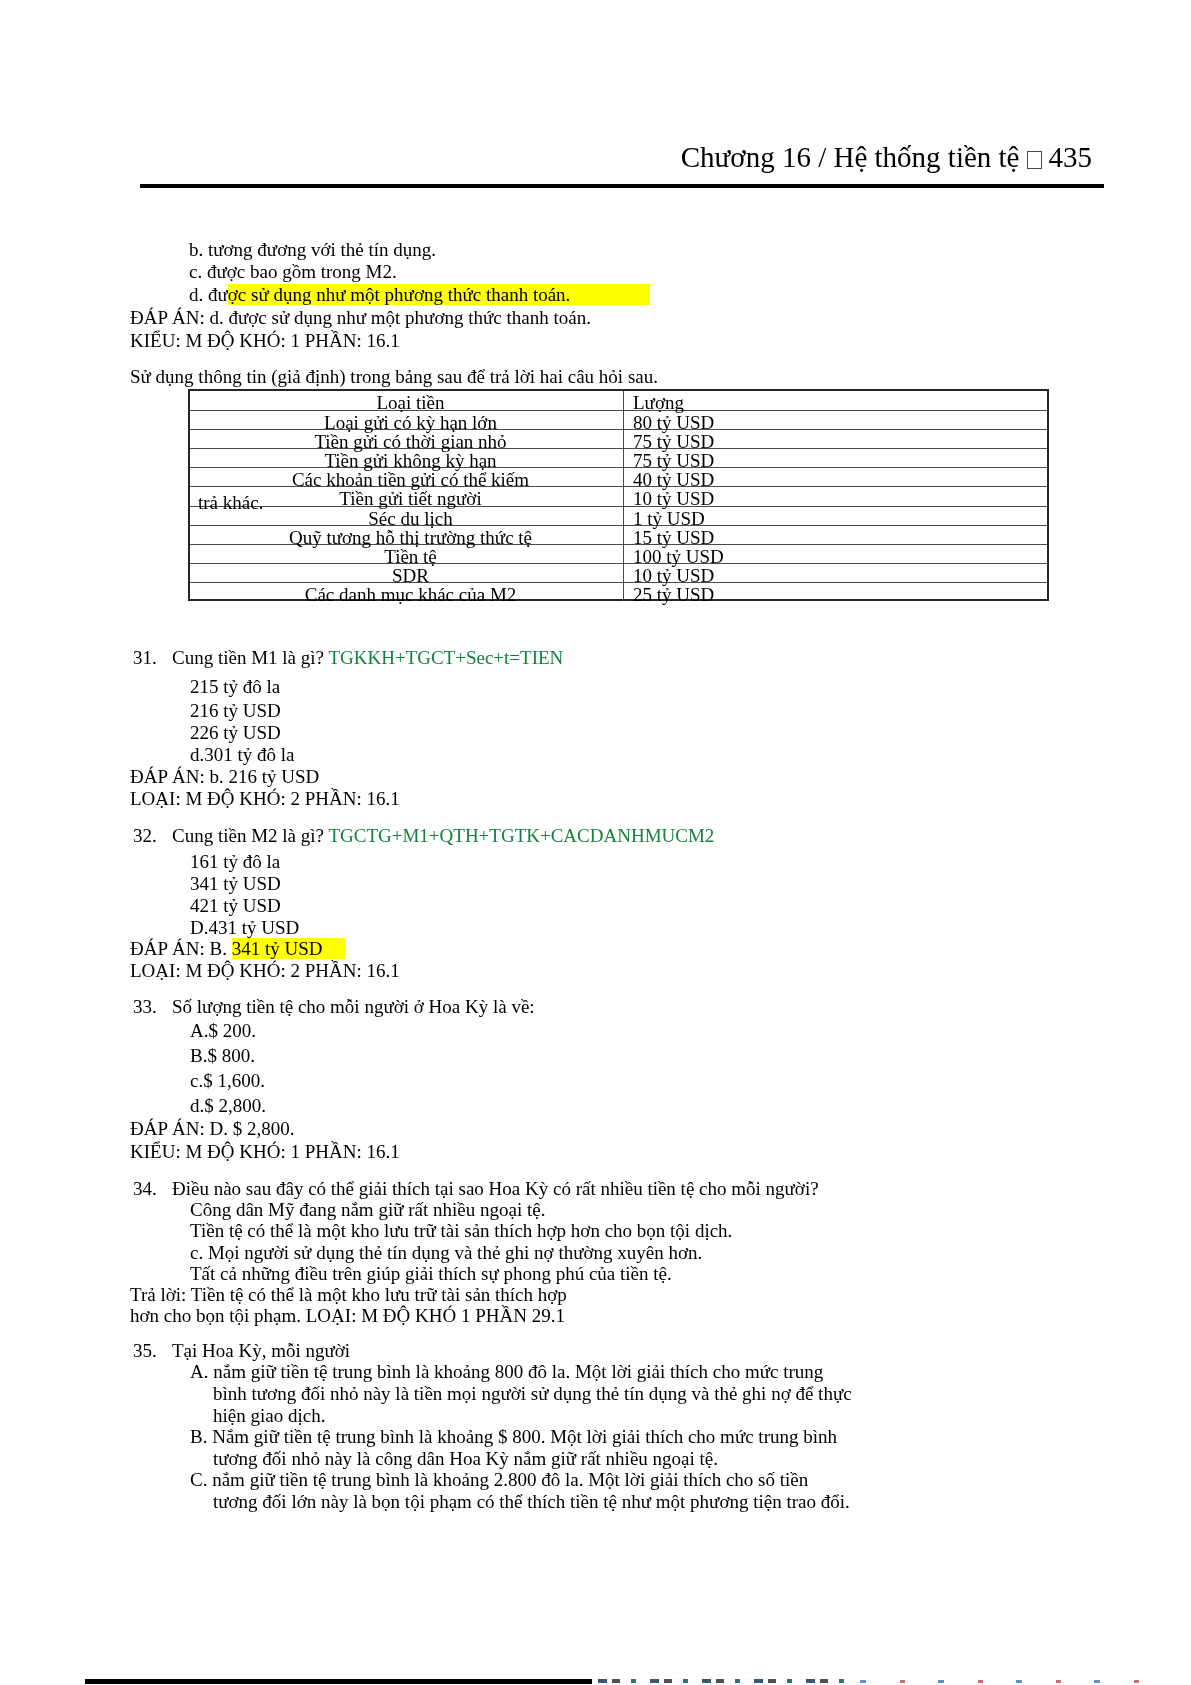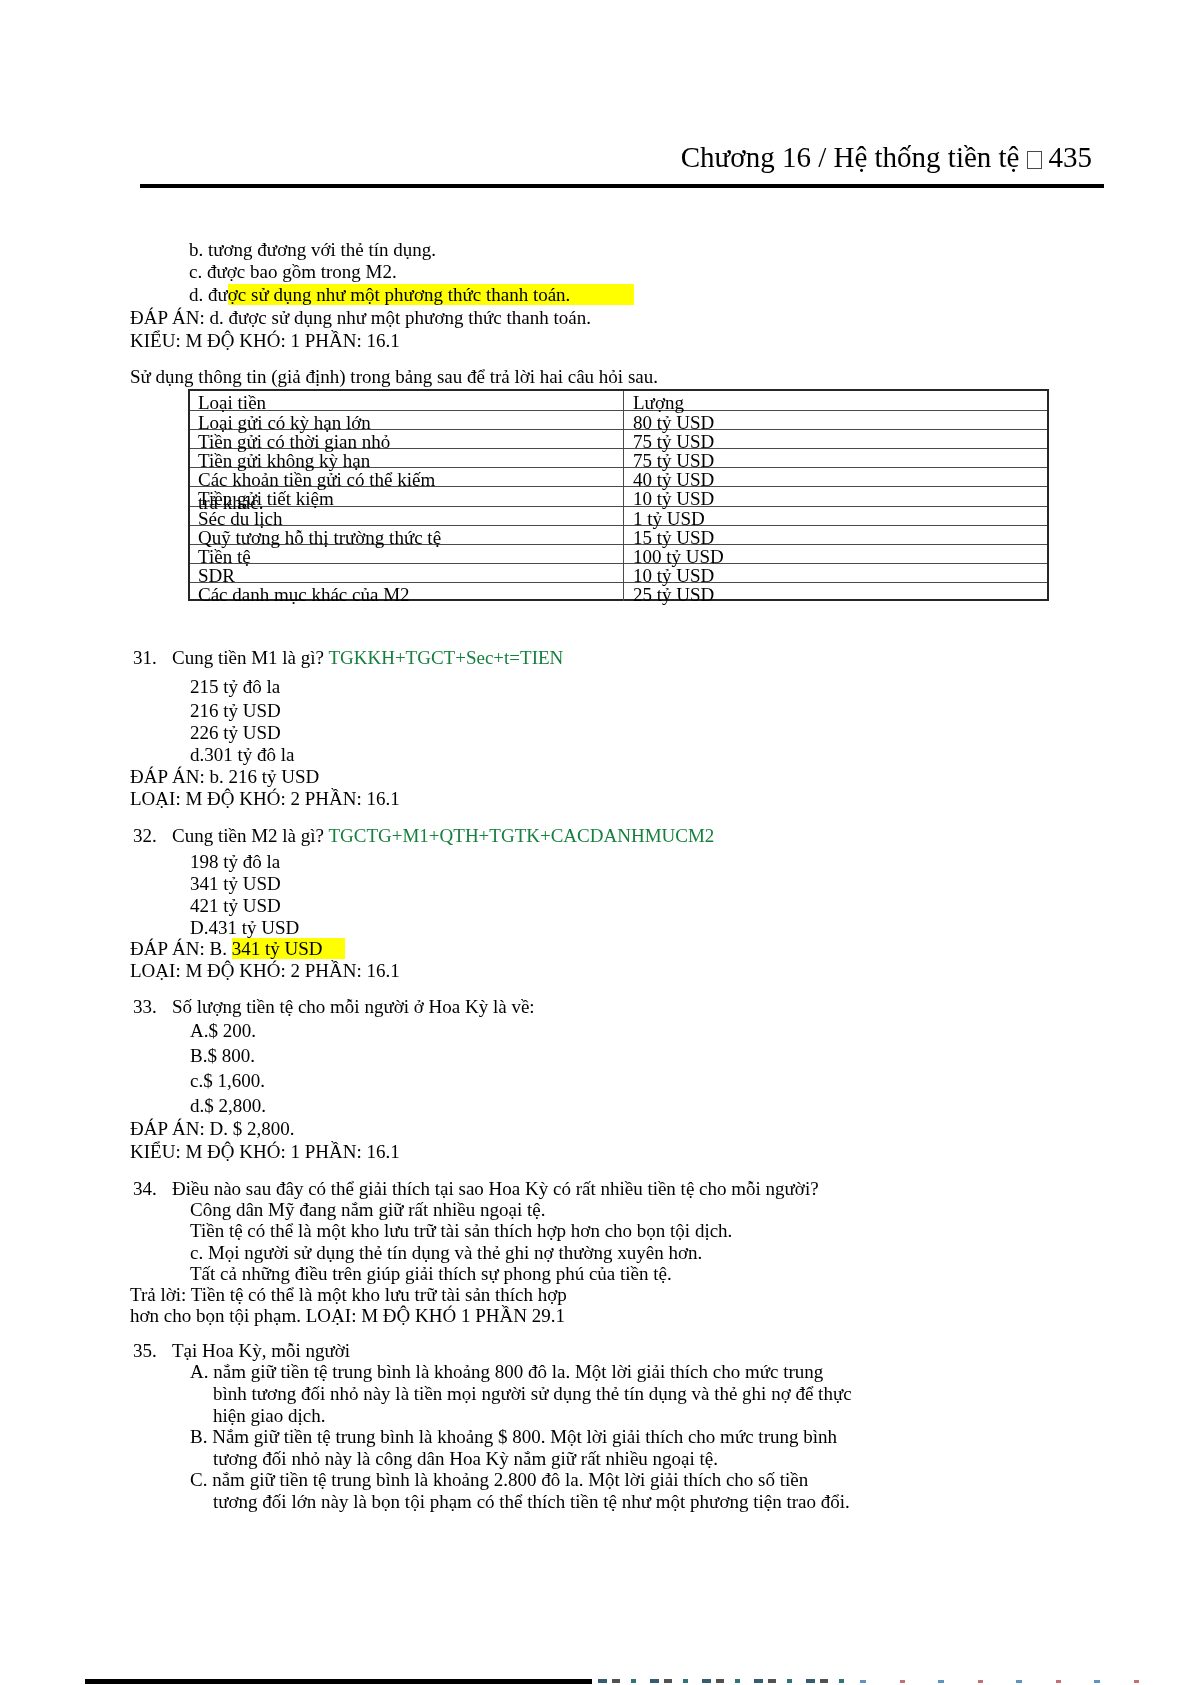--- a/index.html
+++ b/index.html
@@ -4,21 +4,21 @@
 <style>
   html,body{margin:0;padding:0;}
   body{
     width:1191px;height:1685px;background:#ffffff;position:relative;
     font-family:"Liberation Serif","DejaVu Serif",serif;color:#000;
     overflow:hidden;
   }
   .ln{position:absolute;white-space:pre;font-size:19px;line-height:23px;}
   .red{color:#15803d;}
   .hl{background:#ffff00;}
-  .hl-d{padding-right:64px;text-align:center;}
+  .hl-d{padding-right:80px;text-align:center;}
   .hl-341{padding-right:22px;}
 
   .page-header{
     position:absolute;left:400px;top:144px;width:692px;text-align:right;
     font-size:29px;line-height:26px;white-space:pre;
   }
   .missing-box{
     display:inline-block;width:13px;height:16px;border:1.6px solid #4a4a4a;
     margin:0 7px;vertical-align:-2px;
   }
@@ -27,21 +27,21 @@
   }
 
   
   .money-table{
     position:absolute;left:188px;top:389px;width:861px;height:212px;
     border:2px solid #262626;box-sizing:border-box;
   }
   .trow{display:flex;height:19.1px;box-sizing:border-box;}
   .trow + .trow{border-top:1.5px solid #4a4a4a;}
   .tcell-l{width:434px;box-sizing:border-box;border-right:1.5px solid #4a4a4a;
-    padding-left:8px;font-size:19px;line-height:23px;white-space:pre;}
+    padding-left:8px;font-size:19px;line-height:23px;white-space:pre;text-align:center;}
   .tcell-r{flex:1;box-sizing:border-box;padding-left:9px;
     font-size:19px;line-height:23px;white-space:pre;}
   .t-overflow{position:absolute;left:8px;top:101px;font-size:19px;white-space:pre;}
 
   
   .bottom-bar{position:absolute;left:85px;top:1679px;width:507px;height:5px;background:#000;}
   .bottom-frags-1{
     position:absolute;left:598px;top:1679px;width:250px;height:4px;opacity:.85;
     background:repeating-linear-gradient(90deg,#123f55 0 9px,transparent 9px 14px,#333 14px 22px,transparent 22px 33px,#0b5a66 33px 38px,transparent 38px 52px);
   }
@@ -79,21 +79,21 @@
   </div>
   <div class="trow">
     <div class="tcell-l">Tiền gửi không kỳ hạn</div>
     <div class="tcell-r">75 tỷ USD</div>
   </div>
   <div class="trow">
     <div class="tcell-l">Các khoản tiền gửi có thể kiếm</div>
     <div class="tcell-r">40 tỷ USD</div>
   </div>
   <div class="trow">
-    <div class="tcell-l">Tiền gửi tiết kiệm</div>
+    <div class="tcell-l">Tiền gửi tiết người</div>
     <div class="tcell-r">10 tỷ USD</div>
   </div>
   <div class="trow">
     <div class="tcell-l">Séc du lịch</div>
     <div class="tcell-r">1 tỷ USD</div>
   </div>
   <div class="trow">
     <div class="tcell-l">Quỹ tương hỗ thị trường thức tệ</div>
     <div class="tcell-r">15 tỷ USD</div>
   </div>
@@ -116,21 +116,21 @@
 <div class="ln" style="left:172px;top:646px"><span>Cung tiền M1 là gì?</span> <span class="red">TGKKH+TGCT+Sec+t=TIEN</span></div>
 <div class="ln" style="left:190px;top:675px">215 tỷ đô la</div>
 <div class="ln" style="left:190px;top:699px">216 tỷ USD</div>
 <div class="ln" style="left:190px;top:721px">226 tỷ USD</div>
 <div class="ln" style="left:190px;top:743px">d.301 tỷ đô la</div>
 <div class="ln" style="left:130px;top:765px">ĐÁP ÁN: b. 216 tỷ USD</div>
 <div class="ln" style="left:130px;top:787px">LOẠI: M ĐỘ KHÓ: 2 PHẦN: 16.1</div>
 
 <div class="ln" style="left:133px;top:824px">32.</div>
 <div class="ln" style="left:172px;top:824px"><span>Cung tiền M2 là gì?</span> <span class="red">TGCTG+M1+QTH+TGTK+CACDANHMUCM2</span></div>
-<div class="ln" style="left:190px;top:850px">198 tỷ đô la</div>
+<div class="ln" style="left:190px;top:850px">161 tỷ đô la</div>
 <div class="ln" style="left:190px;top:872px">341 tỷ USD</div>
 <div class="ln" style="left:190px;top:894px">421 tỷ USD</div>
 <div class="ln" style="left:190px;top:916px">D.431 tỷ USD</div>
 <div class="ln" style="left:130px;top:937px"><span>ĐÁP ÁN: B. </span><span class="hl hl-341">341 tỷ USD</span></div>
 <div class="ln" style="left:130px;top:959px">LOẠI: M ĐỘ KHÓ: 2 PHẦN: 16.1</div>
 
 <div class="ln" style="left:133px;top:995px">33.</div>
 <div class="ln" style="left:172px;top:995px">Số lượng tiền tệ cho mỗi người ở Hoa Kỳ là về:</div>
 <div class="ln" style="left:190px;top:1019px">A.$ 200.</div>
 <div class="ln" style="left:190px;top:1044px">B.$ 800.</div>

